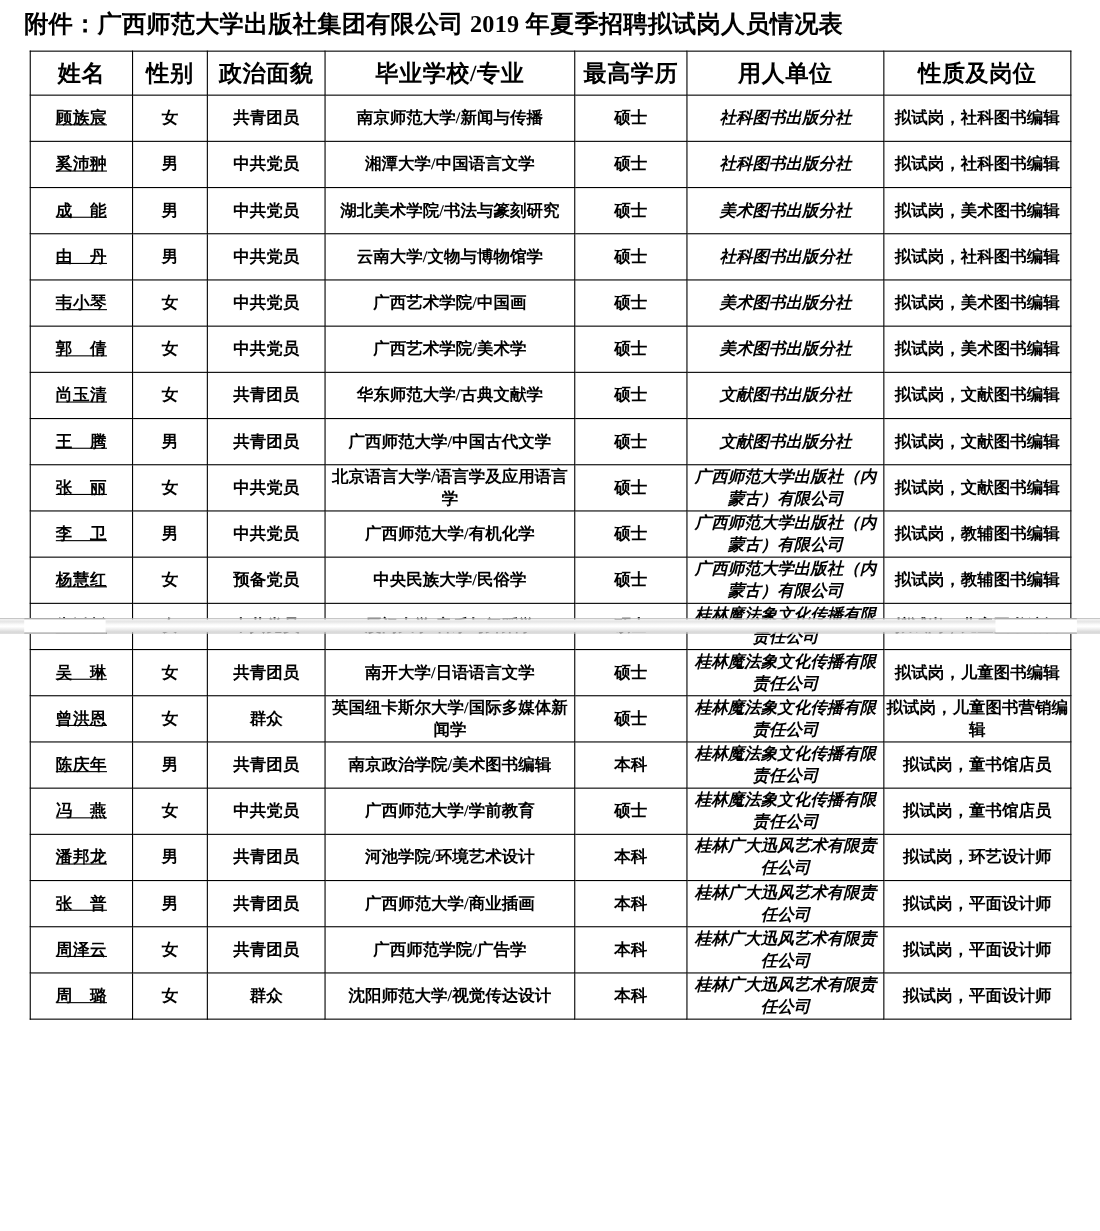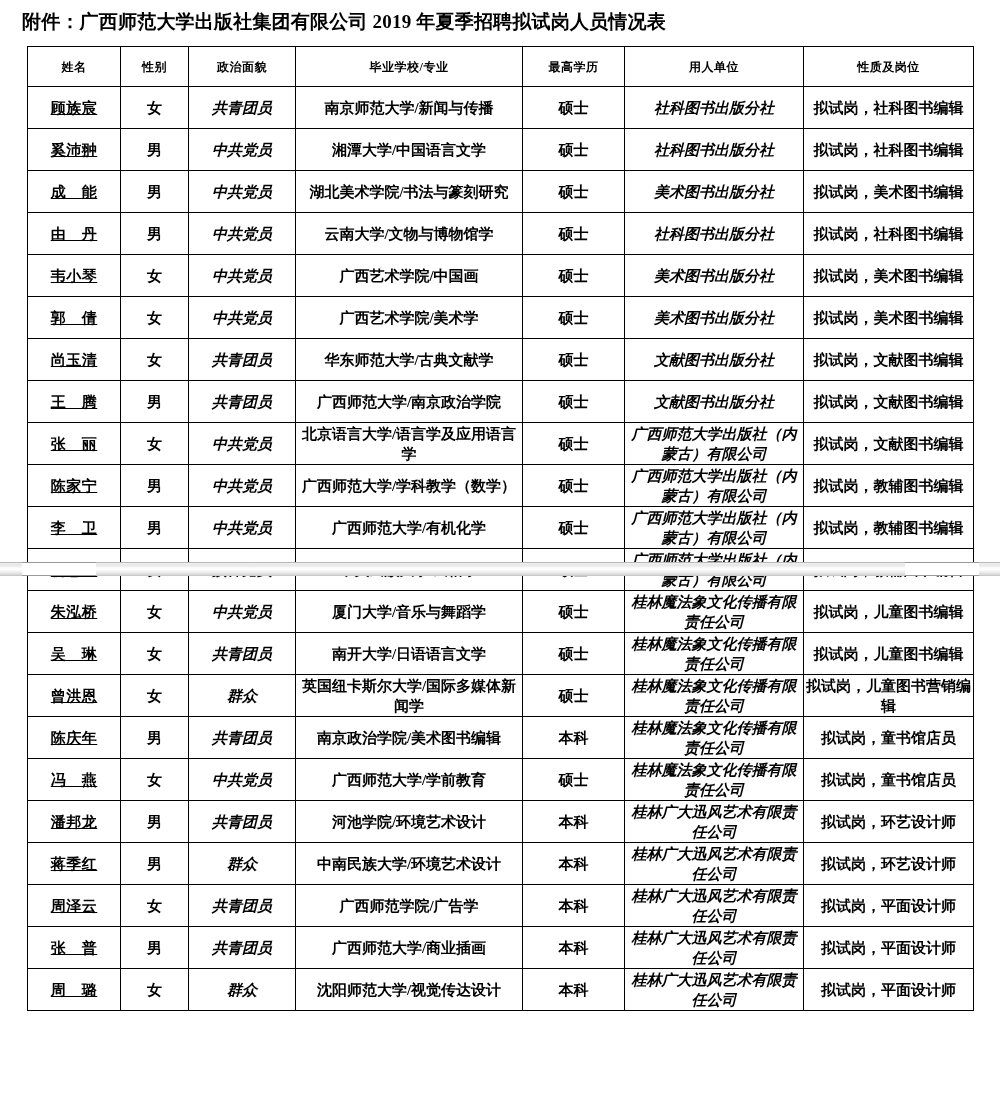--- a/index.html
+++ b/index.html
@@ -19,21 +19,21 @@
     width: 1000px;
     height: 1119px;
     position: relative;
     background: #ffffff;
   }
   
   .doc-title {
     position: absolute;
     left: 22px;
     top: 9px;
-    font-size: 19px;
+    font-size: 22px;
     line-height: 26px;
     font-weight: 700;
     letter-spacing: 0.2px;
     white-space: nowrap;
   }
   
   .table-wrap {
     position: absolute;
     left: 27px;
     top: 46px;
@@ -48,41 +48,41 @@
     border: 1.4px solid #000000;
     padding: 0 2px;
     text-align: center;
     vertical-align: middle;
     font-size: 15px;
     line-height: 20px;
     font-weight: 700;
     word-break: break-all;
   }
   table.roster thead th {
-    font-size: 12px;
+    font-size: 21px;
     height: 39px;
     font-weight: 700;
     letter-spacing: 0.5px;
   }
   table.roster tbody td {
     height: 41px;
     font-weight: 700;
   }
   
   col.c-name   { width: 93px; }
   col.c-sex    { width: 68px; }
   col.c-party  { width: 107px; }
   col.c-school { width: 227px; }
   col.c-degree { width: 102px; }
   col.c-unit   { width: 179px; }
   col.c-post   { width: 170px; }
 
   td.cell-name   { font-size: 16px; letter-spacing: 0.5px; text-decoration: underline; }
   td.cell-sex    { font-size: 16px; }
-  td.cell-party  { font-size: 16px; font-style: italic; }
+  td.cell-party  { font-size: 16px; }
   td.cell-school { font-size: 16px; line-height: 23px; }
   td.cell-degree { font-size: 16px; }
   td.cell-unit   { font-size: 15px; line-height: 21px; font-style: italic; }
   td.cell-post   { font-size: 15.5px; line-height: 21px; }
 
   
   .page-break {
     position: absolute;
     left: 0;
     top: 562px;
@@ -209,62 +209,53 @@
             <td class="cell-party">共青团员</td>
             <td class="cell-school">华东师范大学/古典文献学</td>
             <td class="cell-degree">硕士</td>
             <td class="cell-unit">文献图书出版分社</td>
             <td class="cell-post">拟试岗，文献图书编辑</td>
           </tr>
           <tr>
             <td class="cell-name">王　腾</td>
             <td class="cell-sex">男</td>
             <td class="cell-party">共青团员</td>
-            <td class="cell-school">广西师范大学/南京政治学院</td>
+            <td class="cell-school">广西师范大学/中国古代文学</td>
             <td class="cell-degree">硕士</td>
             <td class="cell-unit">文献图书出版分社</td>
             <td class="cell-post">拟试岗，文献图书编辑</td>
           </tr>
           <tr>
             <td class="cell-name">张　丽</td>
             <td class="cell-sex">女</td>
             <td class="cell-party">中共党员</td>
             <td class="cell-school">北京语言大学/语言学及应用语言学</td>
             <td class="cell-degree">硕士</td>
             <td class="cell-unit">广西师范大学出版社（内蒙古）有限公司</td>
             <td class="cell-post">拟试岗，文献图书编辑</td>
           </tr>
           <tr>
-            <td class="cell-name">陈家宁</td>
-            <td class="cell-sex">男</td>
-            <td class="cell-party">中共党员</td>
-            <td class="cell-school">广西师范大学/学科教学（数学）</td>
+            <td class="cell-name">李　卫</td>
+            <td class="cell-sex">男</td>
+            <td class="cell-party">中共党员</td>
+            <td class="cell-school">广西师范大学/有机化学</td>
             <td class="cell-degree">硕士</td>
             <td class="cell-unit">广西师范大学出版社（内蒙古）有限公司</td>
             <td class="cell-post">拟试岗，教辅图书编辑</td>
           </tr>
           <tr>
-            <td class="cell-name">李　卫</td>
-            <td class="cell-sex">男</td>
-            <td class="cell-party">中共党员</td>
-            <td class="cell-school">广西师范大学/有机化学</td>
+            <td class="cell-name">杨慧红</td>
+            <td class="cell-sex">女</td>
+            <td class="cell-party">预备党员</td>
+            <td class="cell-school">中央民族大学/民俗学</td>
             <td class="cell-degree">硕士</td>
             <td class="cell-unit">广西师范大学出版社（内蒙古）有限公司</td>
             <td class="cell-post">拟试岗，教辅图书编辑</td>
           </tr>
           <tr>
-            <td class="cell-name">杨慧红</td>
-            <td class="cell-sex">女</td>
-            <td class="cell-party">预备党员</td>
-            <td class="cell-school">中央民族大学/民俗学</td>
-            <td class="cell-degree">硕士</td>
-            <td class="cell-unit">广西师范大学出版社（内蒙古）有限公司</td>
-            <td class="cell-post">拟试岗，教辅图书编辑</td>
-          </tr>
-          <tr>
             <td class="cell-name">朱泓桥</td>
             <td class="cell-sex">女</td>
             <td class="cell-party">中共党员</td>
             <td class="cell-school">厦门大学/音乐与舞蹈学</td>
             <td class="cell-degree">硕士</td>
             <td class="cell-unit">桂林魔法象文化传播有限责任公司</td>
             <td class="cell-post">拟试岗，儿童图书编辑</td>
           </tr>
           <tr>
             <td class="cell-name">吴　琳</td>
@@ -305,42 +296,33 @@
           <tr>
             <td class="cell-name">潘邦龙</td>
             <td class="cell-sex">男</td>
             <td class="cell-party">共青团员</td>
             <td class="cell-school">河池学院/环境艺术设计</td>
             <td class="cell-degree">本科</td>
             <td class="cell-unit">桂林广大迅风艺术有限责任公司</td>
             <td class="cell-post">拟试岗，环艺设计师</td>
           </tr>
           <tr>
-            <td class="cell-name">蒋季红</td>
-            <td class="cell-sex">男</td>
-            <td class="cell-party">群众</td>
-            <td class="cell-school">中南民族大学/环境艺术设计</td>
-            <td class="cell-degree">本科</td>
-            <td class="cell-unit">桂林广大迅风艺术有限责任公司</td>
-            <td class="cell-post">拟试岗，环艺设计师</td>
-          </tr>
-          <tr>
-            <td class="cell-name">周泽云</td>
-            <td class="cell-sex">女</td>
-            <td class="cell-party">共青团员</td>
-            <td class="cell-school">广西师范学院/广告学</td>
+            <td class="cell-name">张　普</td>
+            <td class="cell-sex">男</td>
+            <td class="cell-party">共青团员</td>
+            <td class="cell-school">广西师范大学/商业插画</td>
             <td class="cell-degree">本科</td>
             <td class="cell-unit">桂林广大迅风艺术有限责任公司</td>
             <td class="cell-post">拟试岗，平面设计师</td>
           </tr>
           <tr>
-            <td class="cell-name">张　普</td>
-            <td class="cell-sex">男</td>
-            <td class="cell-party">共青团员</td>
-            <td class="cell-school">广西师范大学/商业插画</td>
+            <td class="cell-name">周泽云</td>
+            <td class="cell-sex">女</td>
+            <td class="cell-party">共青团员</td>
+            <td class="cell-school">广西师范学院/广告学</td>
             <td class="cell-degree">本科</td>
             <td class="cell-unit">桂林广大迅风艺术有限责任公司</td>
             <td class="cell-post">拟试岗，平面设计师</td>
           </tr>
           <tr>
             <td class="cell-name">周　璐</td>
             <td class="cell-sex">女</td>
             <td class="cell-party">群众</td>
             <td class="cell-school">沈阳师范大学/视觉传达设计</td>
             <td class="cell-degree">本科</td>

